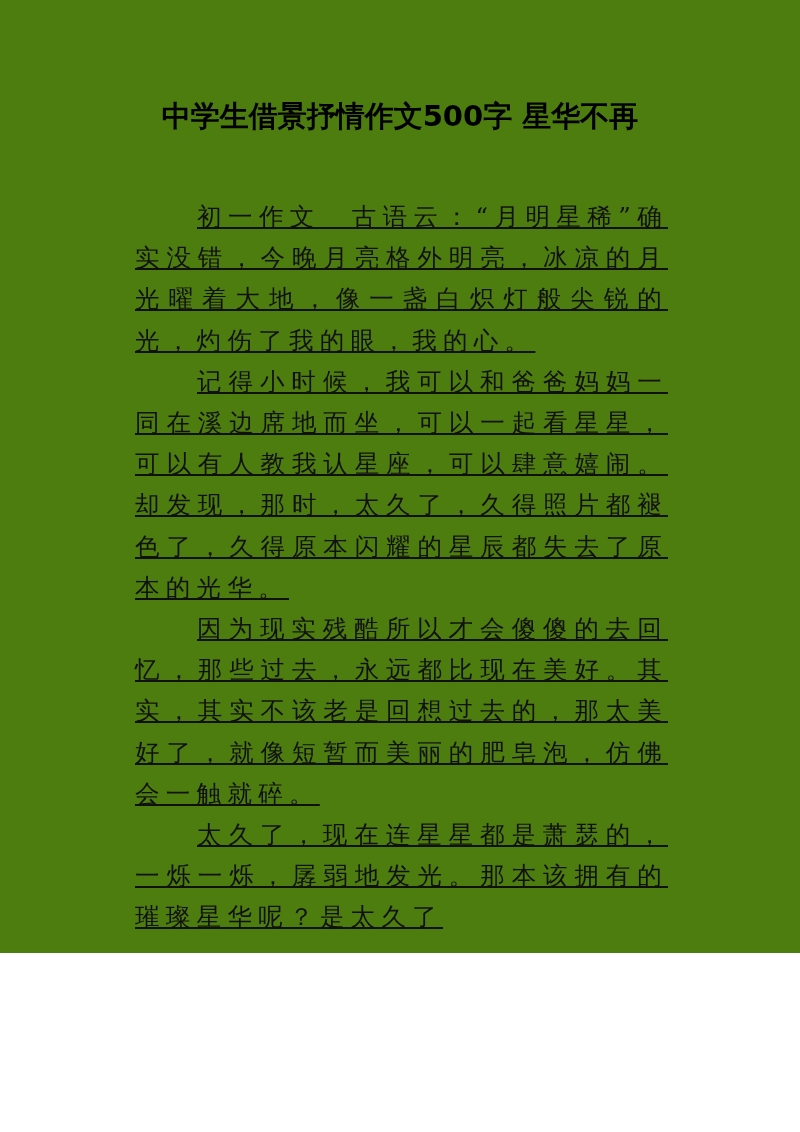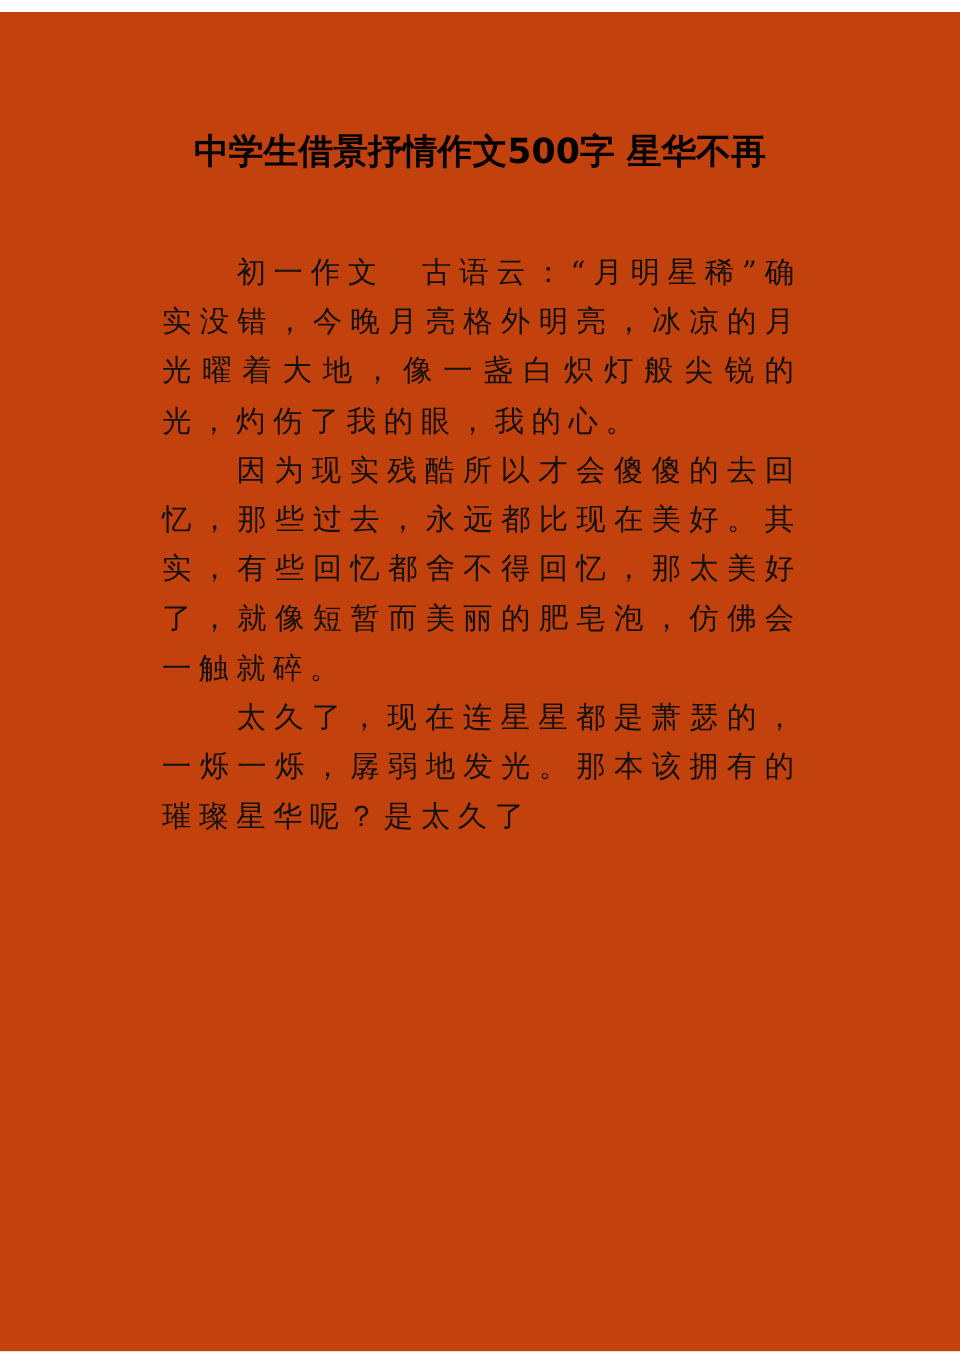--- a/index.html
+++ b/index.html
@@ -1,32 +1,33 @@
 <!DOCTYPE html>
 <html><head>
 <meta charset="utf-8">
 <style>
   html, body { margin: 0; padding: 0; background: #ffffff; }
   body { width: 800px; height: 1132px; position: relative; overflow: hidden; }
-  .page { position: absolute; left: 0; top: 10px; width: 800px; height: 1116px; background: #c2410c; }
+  .page { position: absolute; left: 0; top: 0; width: 800px; height: 953px; background: #4d7c0f; }
   .title {
     position: absolute; left: 0; top: 96px; width: 800px; text-align: center;
     font-family: "DejaVu Sans", sans-serif; font-weight: bold; font-size: 29px;
     color: #000; letter-spacing: 0px; line-height: 40px;
   }
   .body {
     position: absolute; left: 135px; top: 196px; width: 533px;
     font-family: "DejaVu Serif", serif; font-size: 24.5px; line-height: 41.2px;
     color: #111; text-align: justify; letter-spacing: 6.3px;
   }
-  .para { margin: 0; text-indent: 62px; }
+  .para { margin: 0; text-indent: 62px; text-decoration: underline; }
 </style>
 </head>
 <body>
 
 <div class="page">
   <div class="title">中学生借景抒情作文500字 星华不再</div>
   <div class="body">
     <p class="para">初一作文　古语云：“月明星稀”确实没错，今晚月亮格外明亮，冰凉的月光曜着大地，像一盏白炽灯般尖锐的光，灼伤了我的眼，我的心。</p>
-    <p class="para">因为现实残酷所以才会傻傻的去回忆，那些过去，永远都比现在美好。其实，有些回忆都舍不得回忆，那太美好了，就像短暂而美丽的肥皂泡，仿佛会一触就碎。</p>
+    <p class="para">记得小时候，我可以和爸爸妈妈一同在溪边席地而坐，可以一起看星星，可以有人教我认星座，可以肆意嬉闹。却发现，那时，太久了，久得照片都褪色了，久得原本闪耀的星辰都失去了原本的光华。</p>
+    <p class="para">因为现实残酷所以才会傻傻的去回忆，那些过去，永远都比现在美好。其实，其实不该老是回想过去的，那太美好了，就像短暂而美丽的肥皂泡，仿佛会一触就碎。</p>
     <p class="para">太久了，现在连星星都是萧瑟的，一烁一烁，孱弱地发光。那本该拥有的璀璨星华呢？是太久了</p>
   </div>
 </div>
 
 </body></html>

